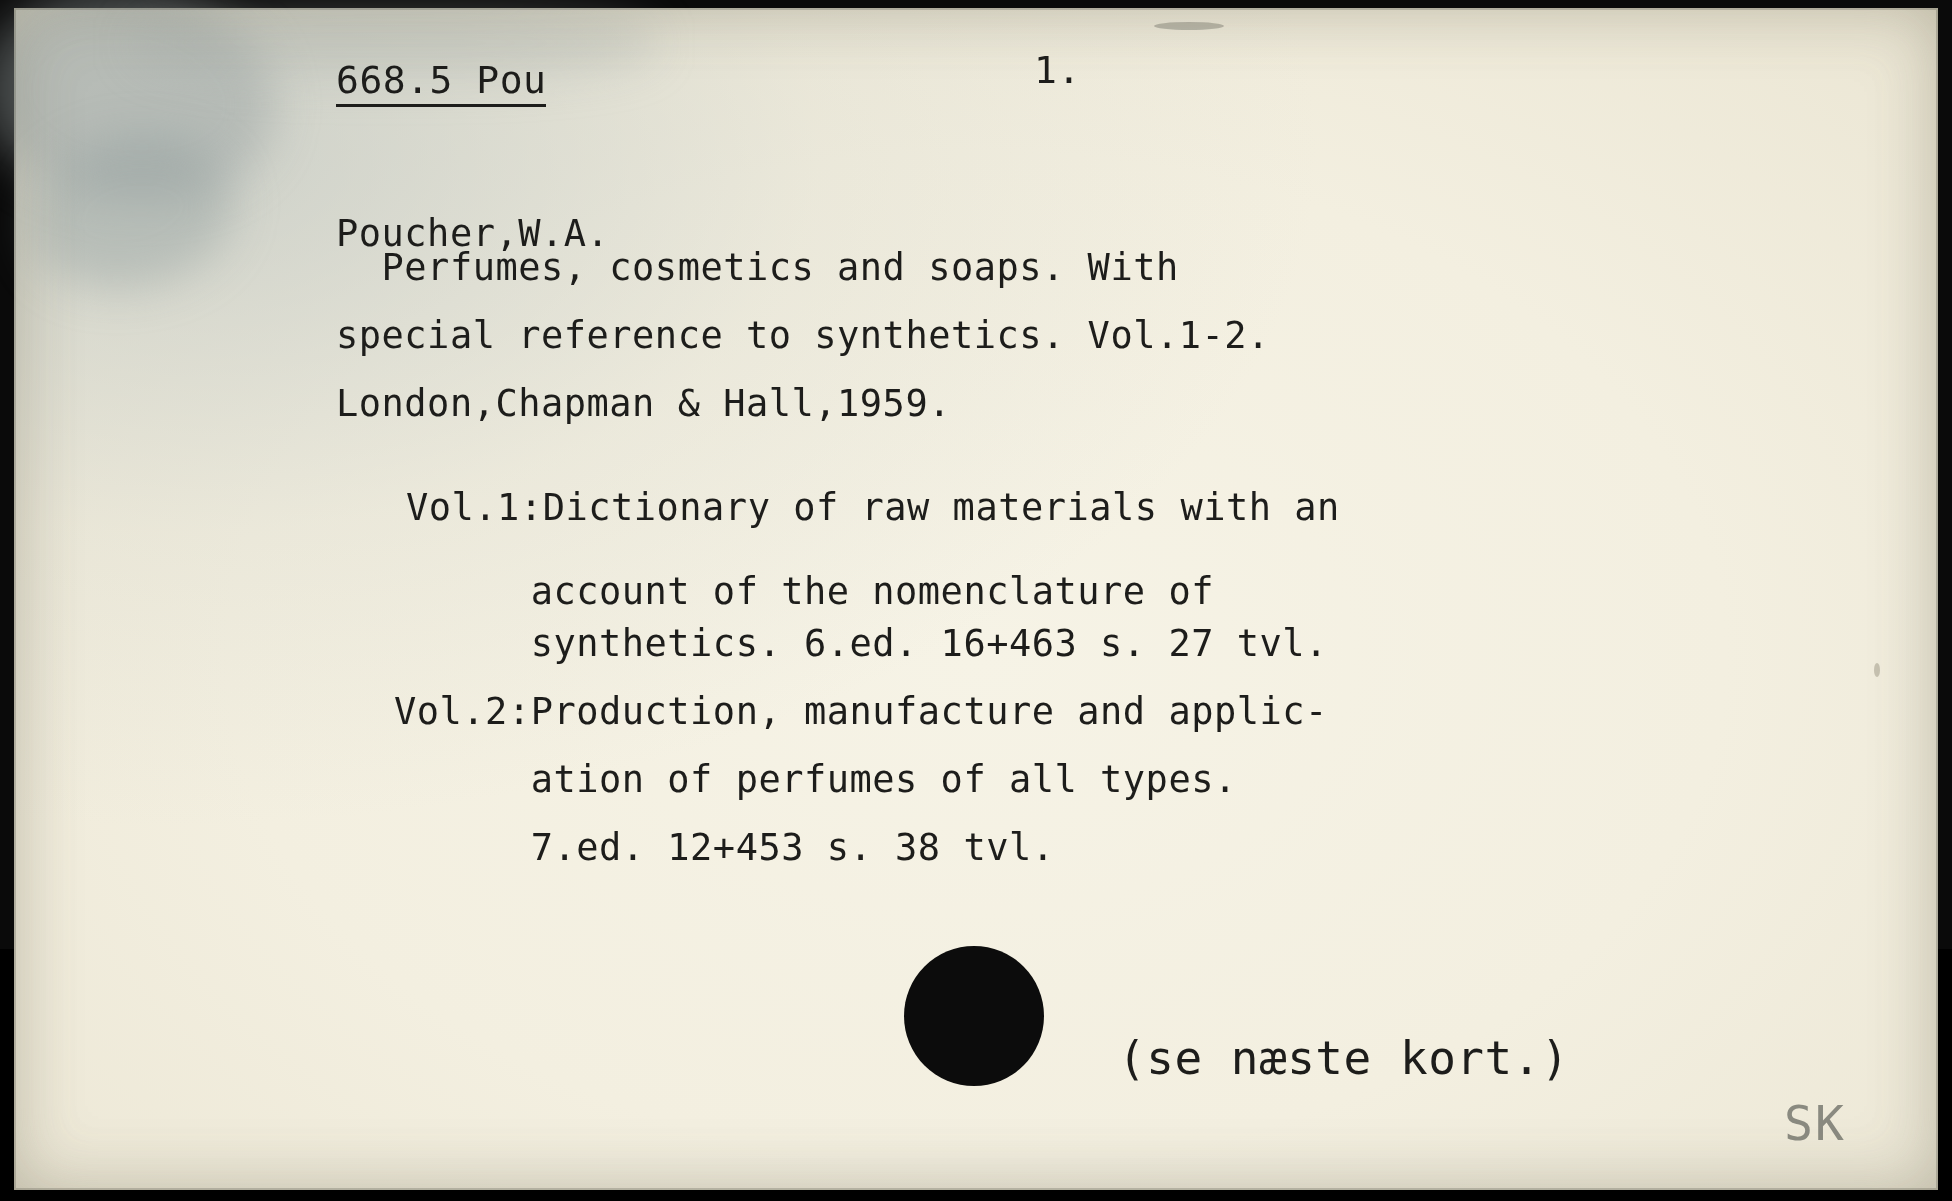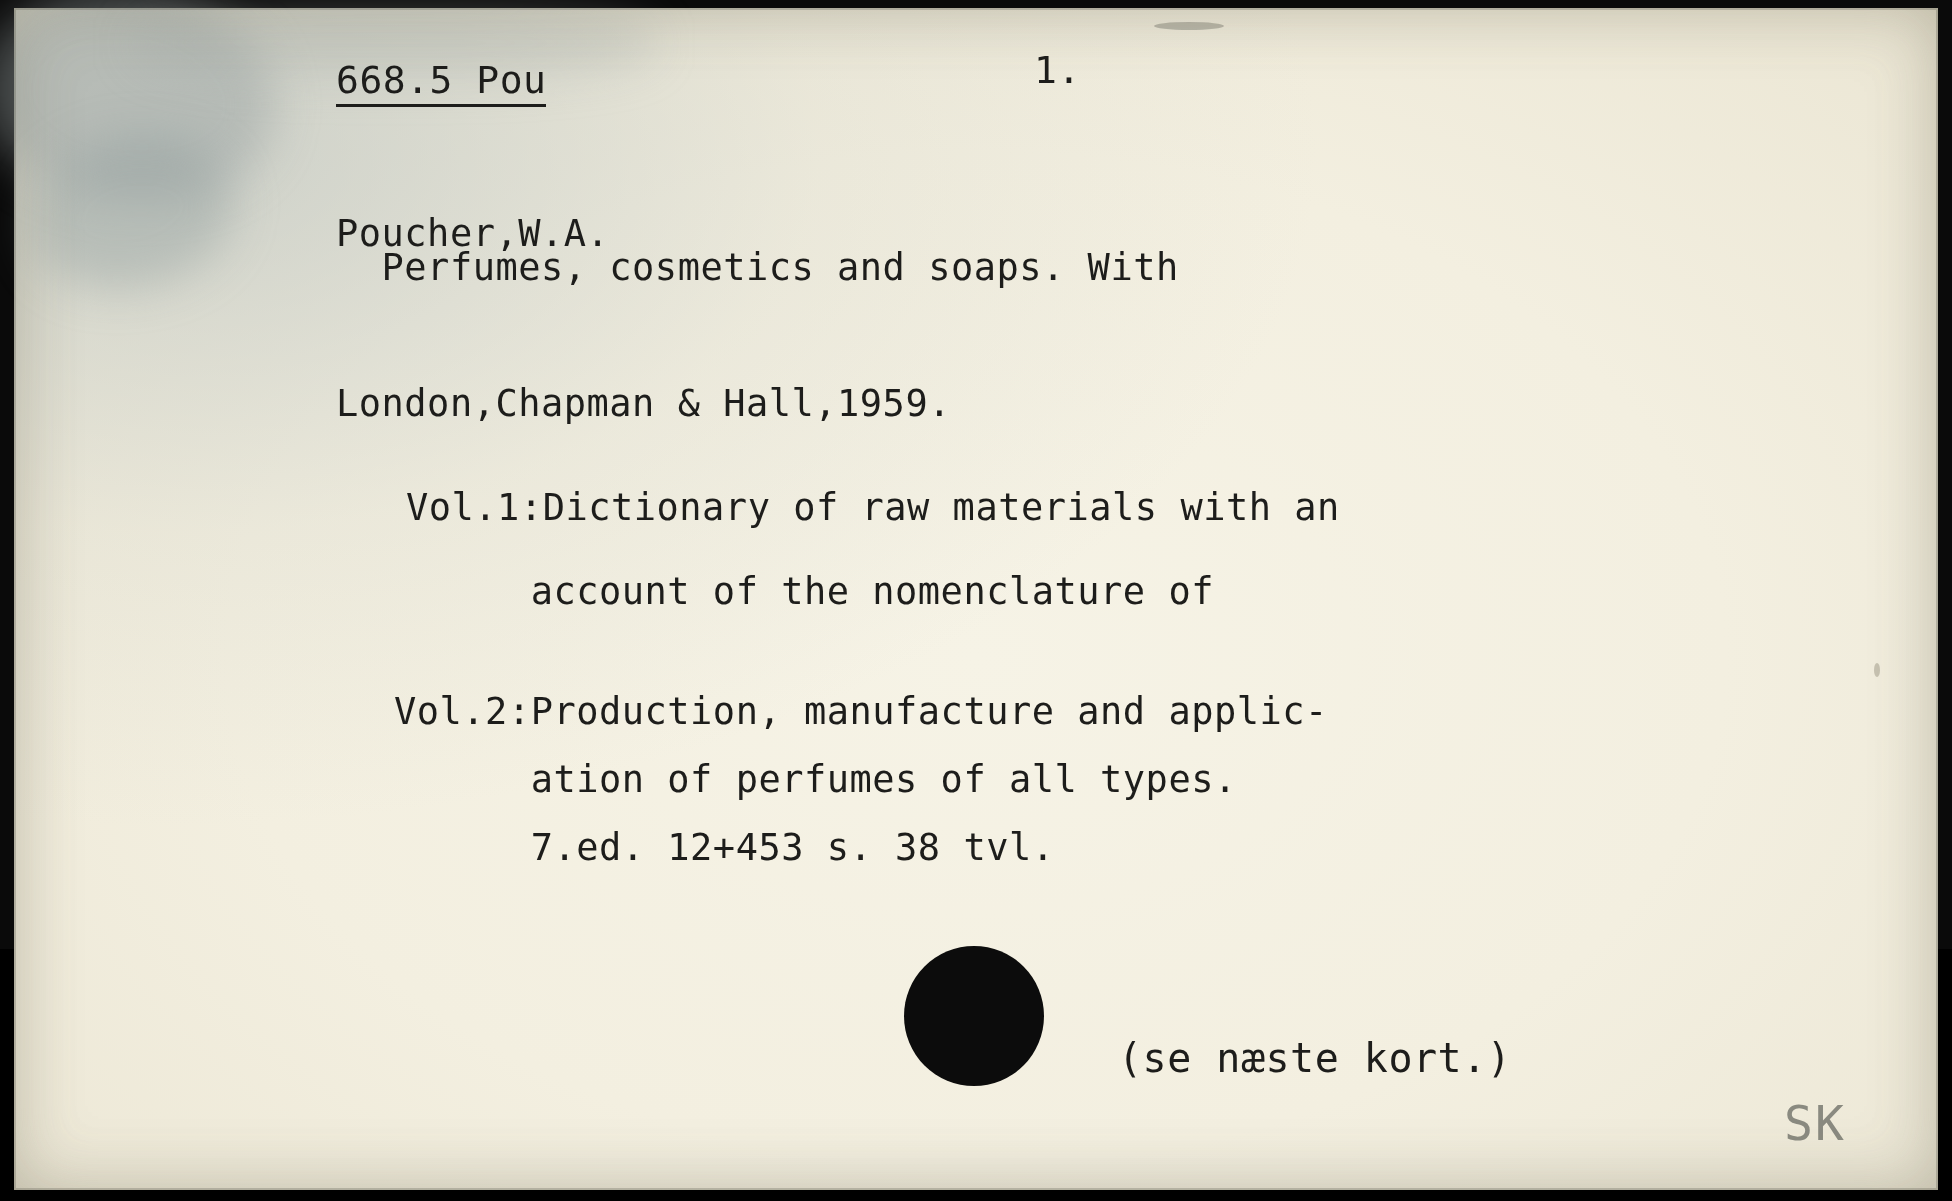--- a/index.html
+++ b/index.html
@@ -95,21 +95,21 @@
   #vol1a    { left: 380px; top: 480px; margin-left: 12px; }
   #vol1b    { left: 380px; top: 564px; }
   #vol1c    { left: 380px; top: 616px; }
   #vol2a    { left: 380px; top: 684px; }
   #vol2b    { left: 380px; top: 752px; }
   #vol2c    { left: 380px; top: 820px; }
 
   #continuation {
     left: 1104px;
     top: 1030px;
-    font-size: 40px;
+    font-size: 46px;
   }
 
   #initials {
     left: 1770px;
     top: 1095px;
     font-size: 48px;
     color: #8a8a80;
     letter-spacing: 2px;
   }
 
@@ -147,27 +147,29 @@
     <div class="text-layer">
 
       <div class="line" id="callnum">668.5 Pou</div>
 
       <div class="line" id="cardnum">1.</div>
 
       <div class="line" id="author">Poucher,W.A.</div>
 
       <div class="line" id="title1">  Perfumes, cosmetics and soaps. With</div>
 
+      <div class="line" id="title2">special reference to synthetics. Vol.1-2.</div>
 
       <div class="line" id="imprint">London,Chapman &amp; Hall,1959.</div>
 
       <div class="line" id="vol1a">Vol.1:Dictionary of raw materials with an</div>
 
       <div class="line" id="vol1b">      account of the nomenclature of</div>
 
+      <div class="line" id="vol1c">      synthetics. 6.ed. 16+463 s. 27 tvl.</div>
 
       <div class="line" id="vol2a">Vol.2:Production, manufacture and applic-</div>
 
       <div class="line" id="vol2b">      ation of perfumes of all types.</div>
 
       <div class="line" id="vol2c">      7.ed. 12+453 s. 38 tvl.</div>
 
       <div class="line" id="continuation">(se næste kort.)</div>
 
       <div class="line" id="initials">SK</div>

